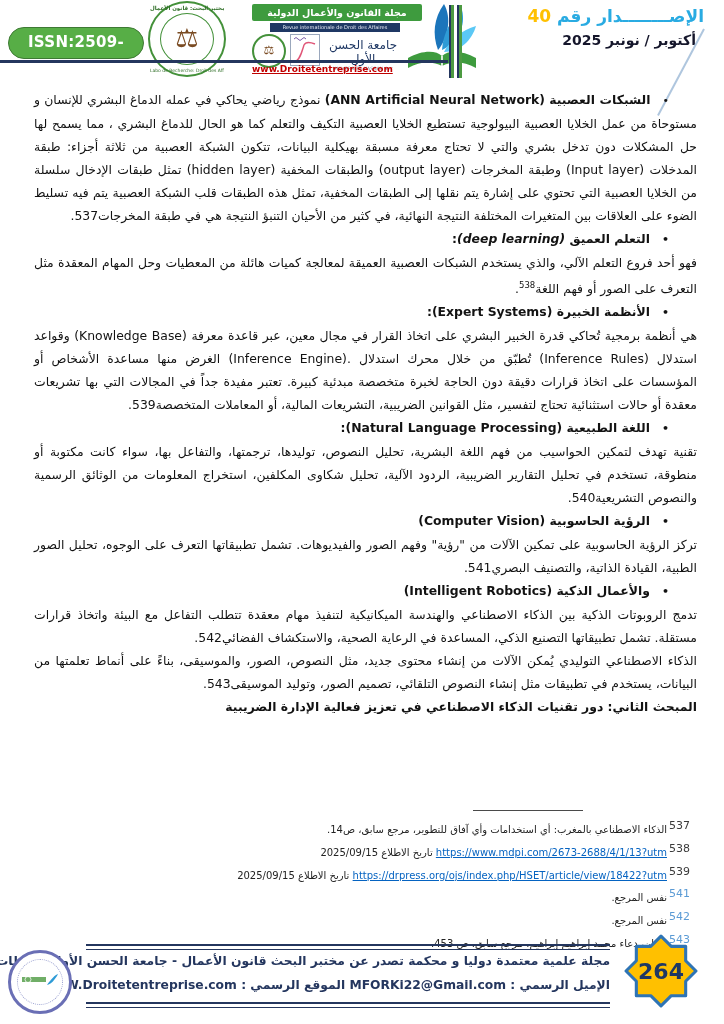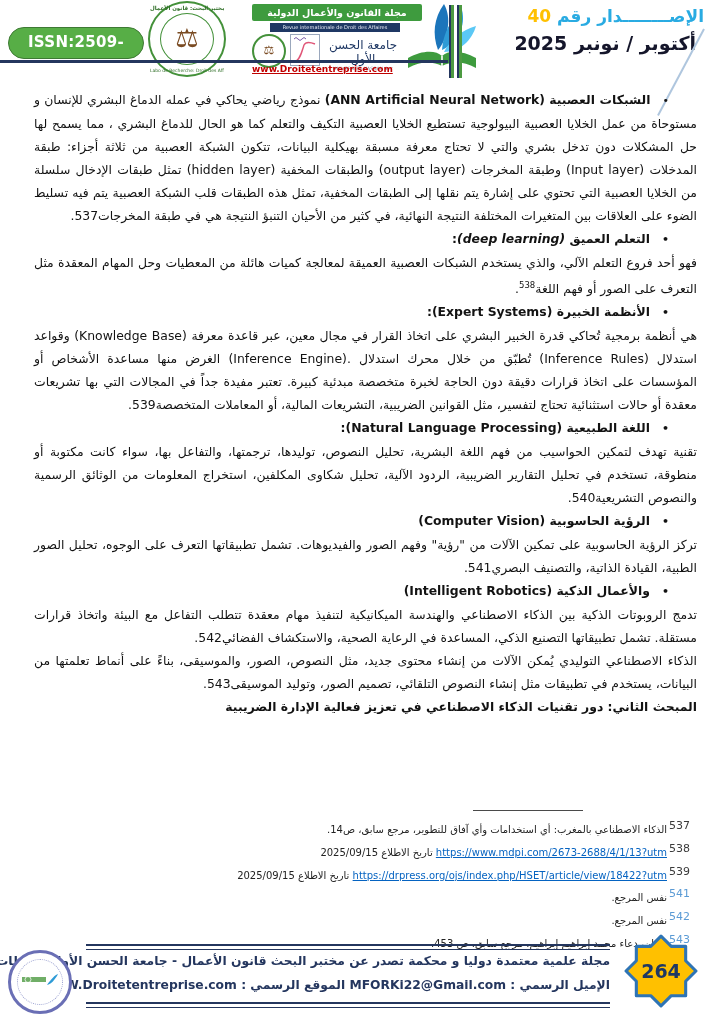--- a/index.html
+++ b/index.html
@@ -36,21 +36,21 @@
   .site-red{position:absolute;left:252px;top:64px;font-size:9px;font-weight:bold;color:#C00000;
         text-decoration:underline;}
   .header-rule{position:absolute;left:0;top:60px;width:448px;height:3px;background:#24365E;}
   .vbars{position:absolute;left:449px;top:5px;width:13px;height:73px;
         background:linear-gradient(90deg,#24365E 0 2px,#4C9A41 2px 5px,#ffffff 5px 8px,
                    #24365E 8px 10px,#4C9A41 10px 13px);}
   .issue-line{position:absolute;left:462px;top:6px;width:242px;direction:rtl;text-align:right;
         font-size:17px;font-weight:bold;color:#29ABE2;white-space:nowrap;}
   .issue-num{color:#FFC000;}
   .issue-date{position:absolute;left:462px;top:32px;width:234px;direction:rtl;text-align:right;
-        font-size:19px;font-weight:bold;color:#15162B;white-space:nowrap;}
+        font-size:14px;font-weight:bold;color:#15162B;white-space:nowrap;}
   .diag-slash{position:absolute;left:704px;top:28px;width:98px;height:2px;background:#AFC6DE;
         transform:rotate(118deg);transform-origin:left center;}
 
   
   .content{position:absolute;left:34px;right:27px;top:88px;direction:rtl;text-align:justify;
         font-size:12.4px;line-height:23px;color:#121212;}
   .content p{margin:0;}
   .lead{text-indent:28px;font-weight:bold;margin-top:4px;}
   .bullet{margin-left:12px;font-size:11px;}
   .h-en{font-weight:bold;}
@@ -73,21 +73,21 @@
         border-top:2px solid #24365E;border-bottom:1px solid #24365E;}
   .f-line-bot{position:absolute;left:86px;top:1002px;width:524px;height:3px;
         border-top:2px solid #24365E;border-bottom:1px solid #24365E;}
   .f-text1{position:absolute;left:86px;top:954px;width:524px;direction:rtl;text-align:center;
         font-size:12.3px;font-weight:bold;color:#24365E;white-space:nowrap;}
   .f-text2{position:absolute;left:86px;top:978px;width:524px;direction:rtl;text-align:center;
         font-size:12.3px;font-weight:bold;color:#24365E;white-space:nowrap;}
   .f-text2 .ltr{unicode-bidi:isolate;}
   .badge{position:absolute;left:624px;top:934px;width:74px;height:74px;}
   .badge-num{position:absolute;left:624px;top:934px;width:74px;height:74px;display:flex;
-        align-items:center;justify-content:center;font-size:19px;font-weight:bold;color:#1F3864;}
+        align-items:center;justify-content:center;font-size:22px;font-weight:bold;color:#1F3864;}
   .corner-logo{position:absolute;left:8px;top:950px;width:58px;height:58px;border-radius:50%;
         border:3px solid #6A6FB5;background:#fff;}
   .corner-logo .inner{position:absolute;inset:6px;border-radius:50%;border:1px dotted #9aa0d0;}
   .corner-logo svg{position:absolute;left:10px;top:20px;}
 </style>
 </head>
 <body>
 
 <div class="page">
 

